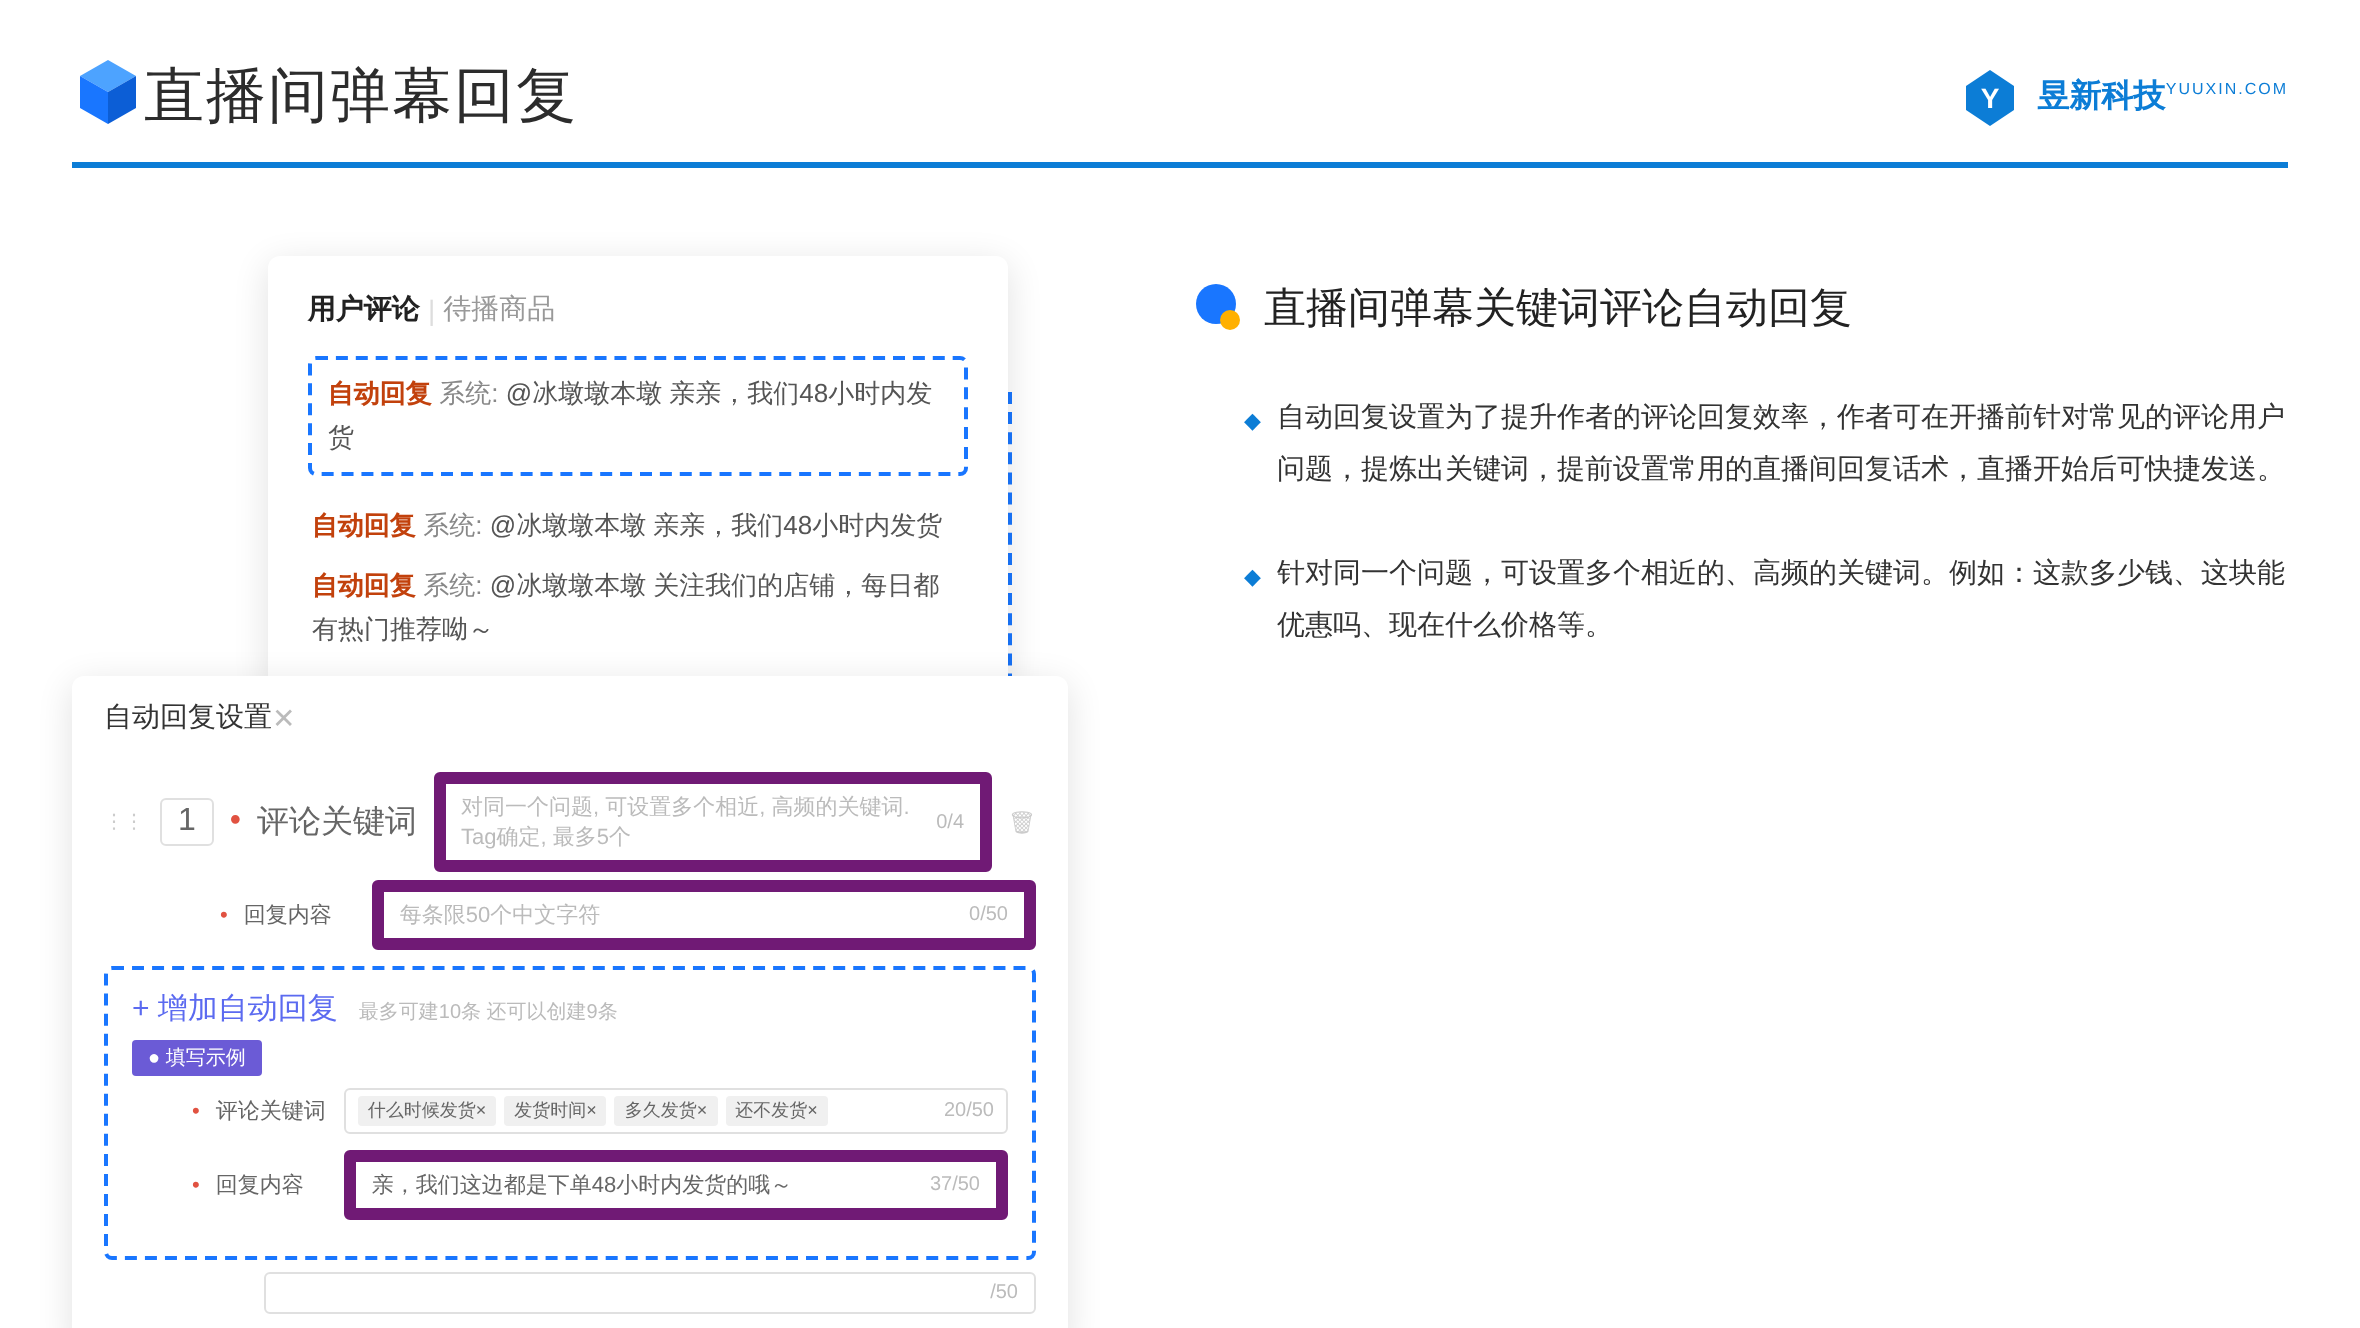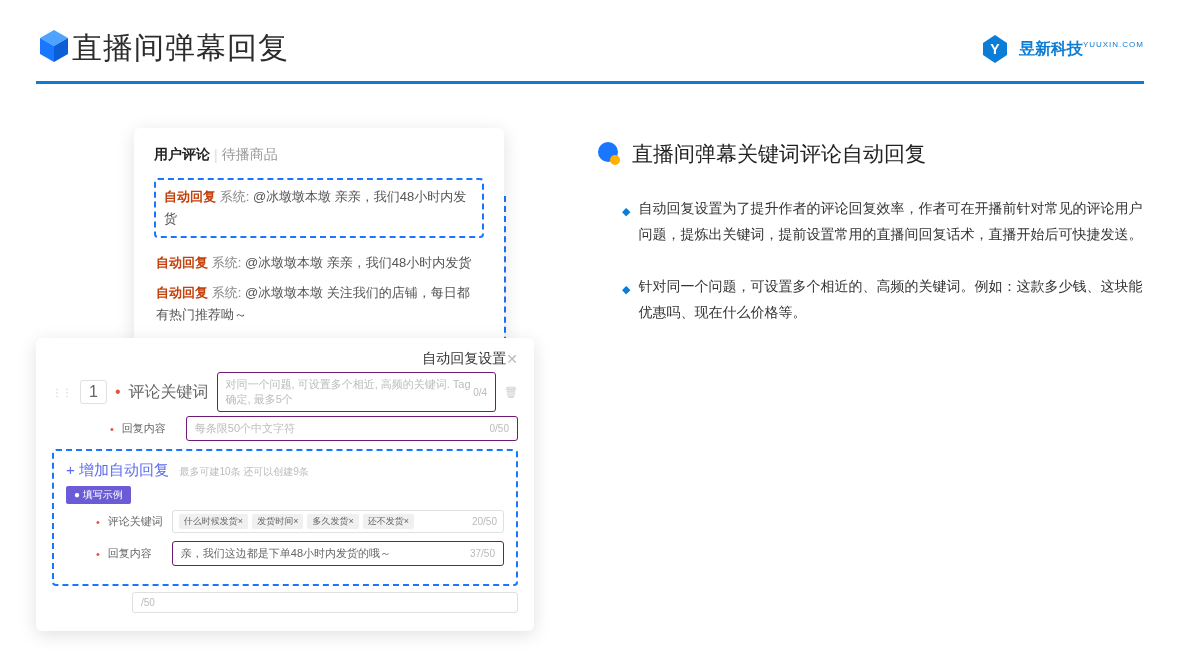--- a/index.html
+++ b/index.html
@@ -20,47 +20,47 @@
 .tabs{display:flex;gap:4px;font-size:14px;margin-bottom:14px;align-items:center}
 .tab-active{color:#222;font-weight:600}
 .tab-divider{color:#ddd}
 .tab{color:#999}
 .comment-highlight{border:2px dashed #1976ff;border-radius:4px;padding:6px 8px;margin-bottom:10px}
 .comment-line{font-size:13px;color:#555;line-height:1.7}
 .auto-tag{color:#c2410c;font-weight:700}
 .sys-tag{color:#888}
 .comment-block{padding:4px 2px}
 .card-settings{position:absolute;left:0;top:210px;width:498px;background:#fff;border-radius:6px;box-shadow:0 4px 18px rgba(0,0,0,0.12);padding:12px 16px 18px}
-.settings-head{display:flex;justify-content:flex-end;align-items:center;font-size:14px;color:#333;}
+.settings-head{display:flex;justify-content:flex-start;align-items:center;font-size:14px;color:#333;margin-bottom:14px}
 .close-x{color:#bbb;font-size:14px;cursor:pointer}
 .row{display:flex;align-items:center;gap:8px;font-size:11px;margin-bottom:8px}
 .drag{color:#ccc;font-size:10px}
 .num-box{border:1px solid #e0e0e0;padding:2px 8px;border-radius:3px;color:#666}
 .dot-red{color:#e15241}
 .label{color:#666;min-width:56px}
-.input-box{flex:1;border:1px solid #701a75;border-radius:3px;padding:4px 8px;color:#bbb;font-size:11px;display:flex;justify-content:space-between;align-items:center}
+.input-box{flex:1;border:6px solid #701a75;border-radius:3px;padding:4px 8px;color:#bbb;font-size:11px;display:flex;justify-content:space-between;align-items:center}
 .count{color:#bbb;font-size:10px}
 .trash{color:#ccc;font-size:11px}
 .settings-row1{display:flex;align-items:center;gap:8px;padding:4px 0}
 .dashed-box{border:2px dashed #1976ff;border-radius:4px;padding:10px 12px;margin-top:8px}
 .add-link{color:#5b6af0;font-size:15px}
 .add-hint{color:#bbb;font-size:10px;margin-left:6px}
 .example-badge{background:#6b5bd6;color:#fff;font-size:10px;padding:2px 8px;border-radius:2px;display:inline-block;margin:6px 0}
 .tag-group{display:flex;gap:0;flex:1;border:1px solid #e0e0e0;border-radius:3px;padding:3px 6px;align-items:center;justify-content:space-between}
 .tags{display:flex;gap:4px;flex-wrap:wrap}
 .tag{background:#f0f0f0;color:#666;font-size:9px;padding:1px 5px;border-radius:2px}
 .connector-v{position:absolute;border-left:2px dashed #1976ff;left:468px;top:68px;height:368px}
 .right{flex:1;padding-top:12px}
 .section-head{display:flex;align-items:center;gap:10px;margin-bottom:28px}
 .bubble-icon{width:26px;height:26px;position:relative}
 .section-title{font-size:21px;color:#222;font-weight:500}
 .bullet{display:flex;gap:8px;font-size:14px;color:#333;line-height:1.85;margin-bottom:26px;padding-left:26px}
 .diamond{color:#0c7dd6;font-size:11px;margin-top:5px}
 .below-row{display:flex;align-items:center;gap:8px;font-size:11px;margin-top:6px;padding-left:80px}
-.below-input{flex:1;border:1px solid #e0e0e0;border-radius:3px;padding:4px 8px;color:#bbb;font-size:10px;display:flex;justify-content:flex-start}
+.below-input{flex:1;border:1px solid #e0e0e0;border-radius:3px;padding:4px 8px;color:#bbb;font-size:10px;display:flex;justify-content:flex-end}
 </style>
 </head>
 <body>
 
 <div class="header">
   <div class="title-group">
     <div class="cube-logo">
       <svg viewBox="0 0 36 36">
           <polygon points="18,2 32,10 18,18 4,10" fill="#4da3ff"></polygon>
           <polygon points="4,10 18,18 18,34 4,26" fill="#1976ff"></polygon>

